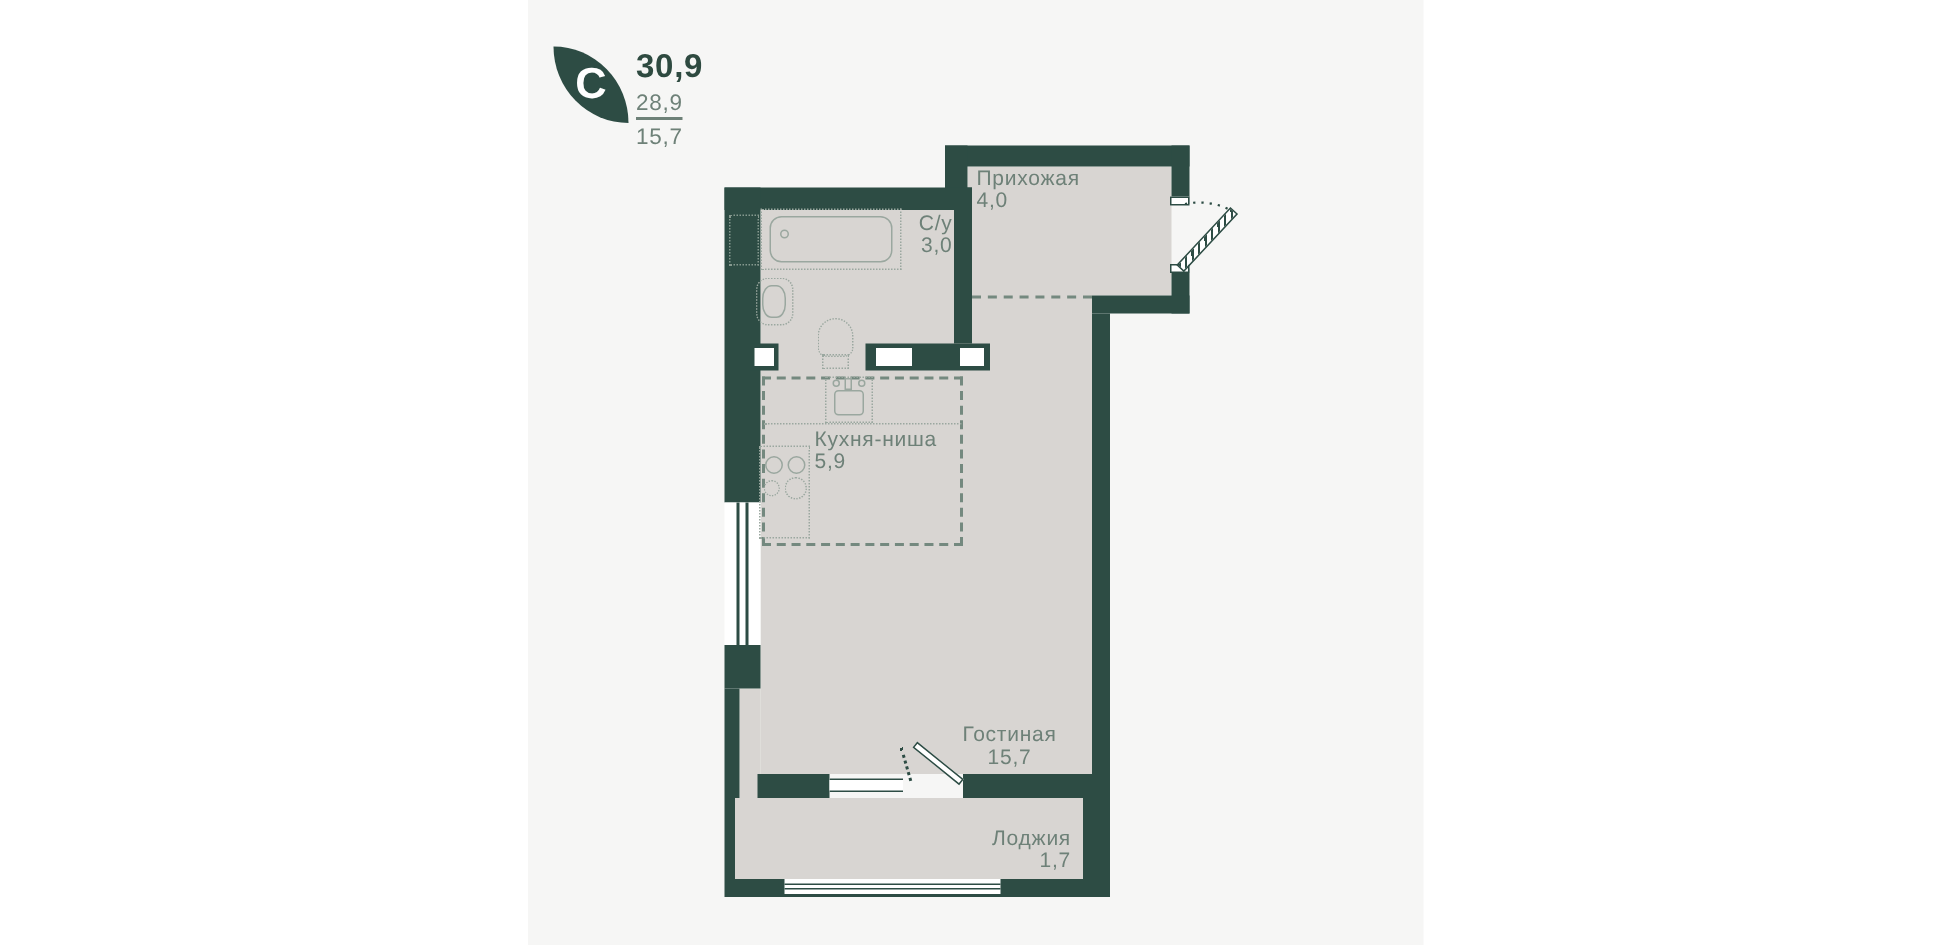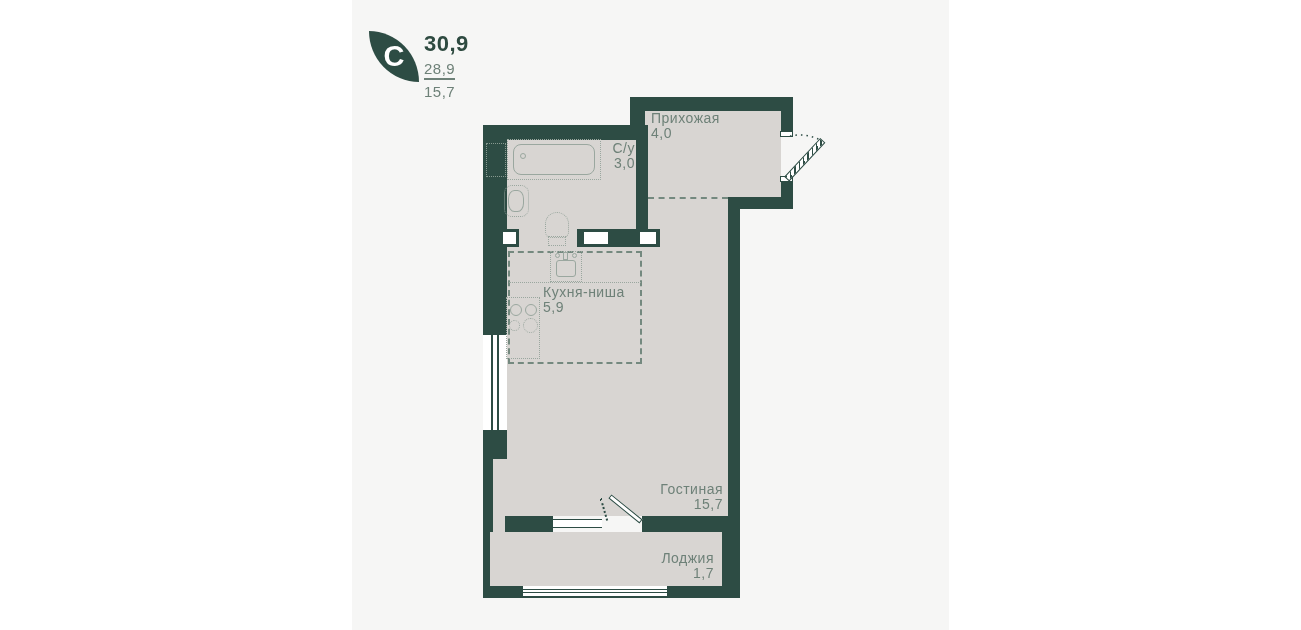--- a/index.html
+++ b/index.html
@@ -154,21 +154,21 @@
         <span class="area">4,0</span>
       </div>
       <div class="room-label ta-r" style="left:183px;top:112px;text-align:right;">
         <span>С/у</span>
         <span class="area">3,0</span>
       </div>
       <div class="room-label" style="left:191px;top:256px;">
         <span>Кухня-ниша</span>
         <span class="area">5,9</span>
       </div>
-      <div class="room-label ta-r" style="left:271px;top:453px;">
+      <div class="room-label ta-r" style="left:271px;top:453px;text-align:center;">
         <span>Гостиная</span>
         <span class="area">15,7</span>
       </div>
       <div class="room-label ta-r" style="left:262px;top:522px;">
         <span>Лоджия</span>
         <span class="area">1,7</span>
       </div>
 
     </div>
   </div>

